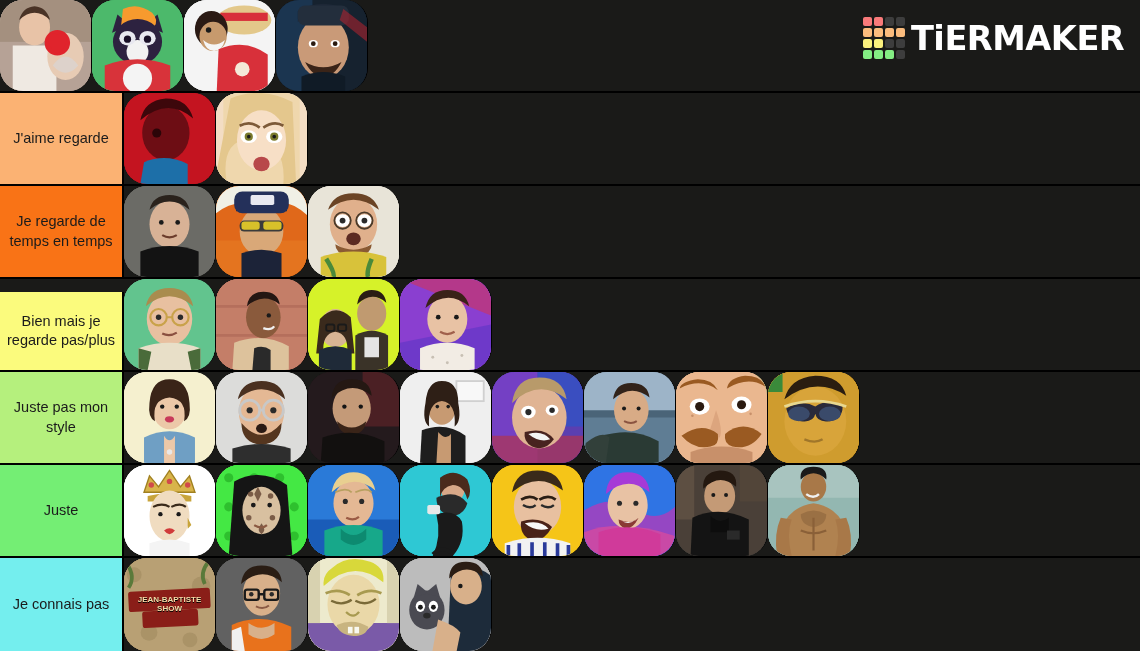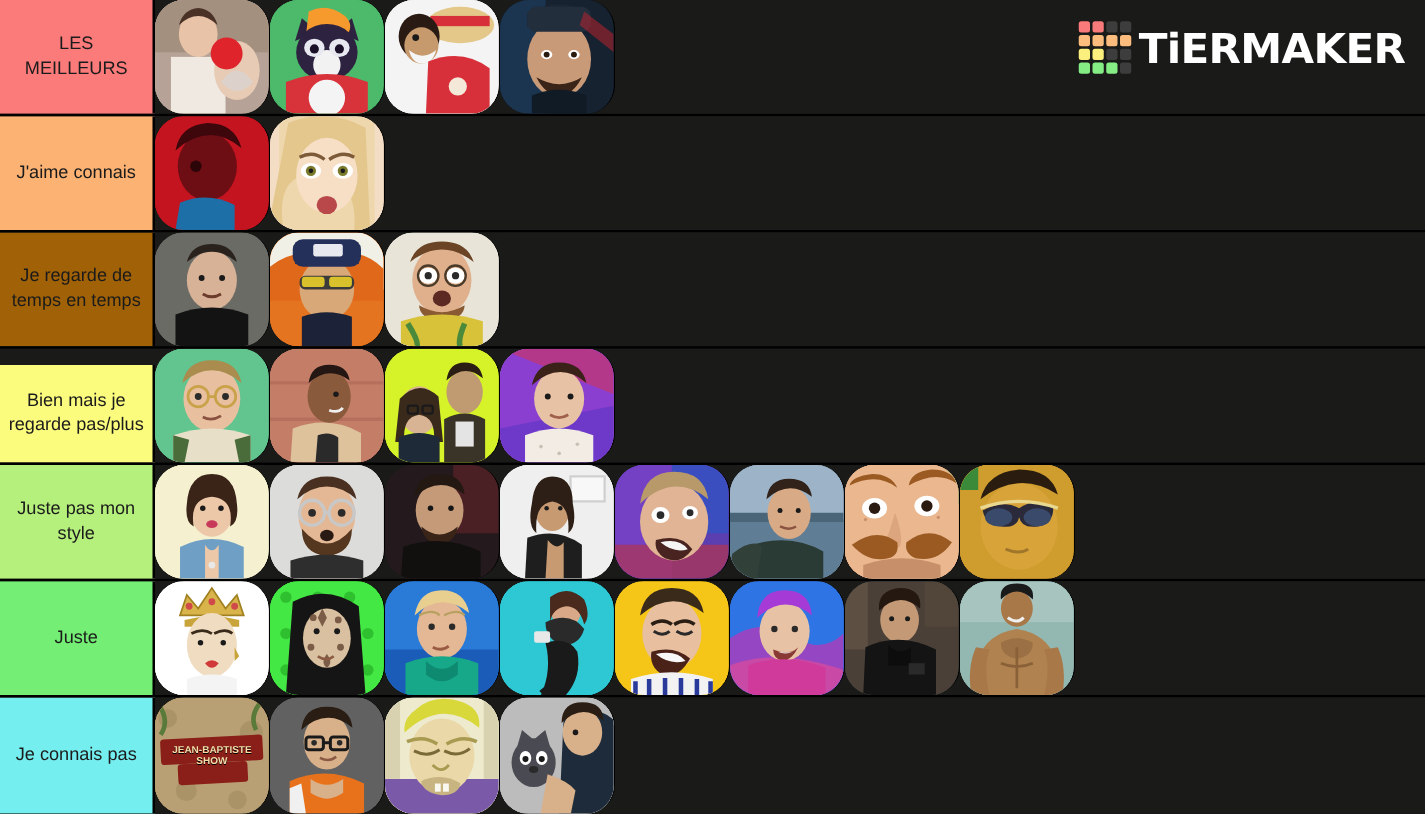--- a/index.html
+++ b/index.html
@@ -135,21 +135,20 @@
         <div class="logo-cell" style="background: rgb(132, 238, 132);"></div>
         <div class="logo-cell" style="background: rgb(132, 238, 132);"></div>
         <div class="logo-cell" style="background: rgb(132, 238, 132);"></div>
         <div class="logo-cell" style="background: rgb(61, 61, 61);"></div>
       </div>
     <div class="logo-text">TiERMAKER</div>
   </div>
 
   <div class="tier-list">
       <div class="tier-row" style="height: 93px;">
-        <div class="tier-label" style="background: rgb(251, 122, 122);">LES MEILLEURS</div>
         <div class="tier-items">
           <div class="tier-item" style="background: rgb(182, 162, 150);">
             <div class="thumb">
               <svg viewBox="0 0 100 100" preserveAspectRatio="xMidYMid slice">
                 <rect width="100" height="100" fill="#b6a296"></rect>
                 <rect width="100" height="100" fill="#b6a296"></rect>
                 <rect x="0" y="0" width="100" height="46" fill="#a4907f"></rect>
                 <ellipse cx="38" cy="30" rx="17" ry="20" fill="#e8c3a7"></ellipse>
                 <path d="M21 22 q17 -16 34 0 q-4 -14 -17 -15 q-13 1 -17 15z" fill="#4a3326"></path>
                 <rect x="14" y="50" width="48" height="50" fill="#efe9e2"></rect>
@@ -211,21 +210,21 @@
                 <path d="M32 68 q20 12 40 0 q-8 16 -20 16 q-12 0 -20 -16z" fill="#3a2418"></path>
                 <path d="M28 84 q24 -10 48 0 l0 16 l-48 0z" fill="#101b26"></path>
                 <path d="M74 10 l26 20 l0 16 l-30 -24z" fill="#b8232d" opacity="0.55"></path>
               </svg>
             </div>
           </div>
           <div class="tier-spacer"></div>
         </div>
       </div>
       <div class="tier-row" style="height: 93px;">
-        <div class="tier-label" style="background: rgb(251, 178, 115);">J'aime connais</div>
+        <div class="tier-label" style="background: rgb(251, 178, 115);">J'aime regarde</div>
         <div class="tier-items">
           <div class="tier-item" style="background: rgb(196, 20, 32);">
             <div class="thumb">
               <svg viewBox="0 0 100 100" preserveAspectRatio="xMidYMid slice">
                 <rect width="100" height="100" fill="#c41420"></rect>
                 <rect width="100" height="100" fill="#c41420"></rect>
                 <ellipse cx="46" cy="44" rx="26" ry="30" fill="#6d0d14"></ellipse>
                 <path d="M18 30 q30 -26 58 -2 q-6 -22 -30 -22 q-24 2 -28 24z" fill="#3d070b"></path>
                 <circle cx="36" cy="44" r="5" fill="#2b0508"></circle>
                 <path d="M22 76 q24 -10 48 2 l0 22 l-52 0z" fill="#1d6fa8"></path>
@@ -249,21 +248,21 @@
                 <circle cx="36" cy="48" r="2" fill="#1a1a1a"></circle>
                 <circle cx="64" cy="48" r="2" fill="#1a1a1a"></circle>
                 <ellipse cx="50" cy="78" rx="9" ry="8" fill="#b8484a"></ellipse>
               </svg>
             </div>
           </div>
           <div class="tier-spacer"></div>
         </div>
       </div>
       <div class="tier-row" style="height: 93px;">
-        <div class="tier-label" style="background: #a16207;">Je regarde de temps en temps</div>
+        <div class="tier-label" style="background: #f97316;">Je regarde de temps en temps</div>
         <div class="tier-items">
           <div class="tier-item" style="background: rgb(107, 107, 102);">
             <div class="thumb">
               <svg viewBox="0 0 100 100" preserveAspectRatio="xMidYMid slice">
                 <rect width="100" height="100" fill="#6b6b66"></rect>
                 <rect width="100" height="100" fill="#6b6b66"></rect>
                 <ellipse cx="50" cy="42" rx="22" ry="26" fill="#d8b296"></ellipse>
                 <path d="M28 26 q22 -18 44 0 q-4 -16 -22 -16 q-18 0 -22 16z" fill="#2a221c"></path>
                 <circle cx="41" cy="40" r="2.6" fill="#1a1a1a"></circle>
                 <circle cx="59" cy="40" r="2.6" fill="#1a1a1a"></circle>

